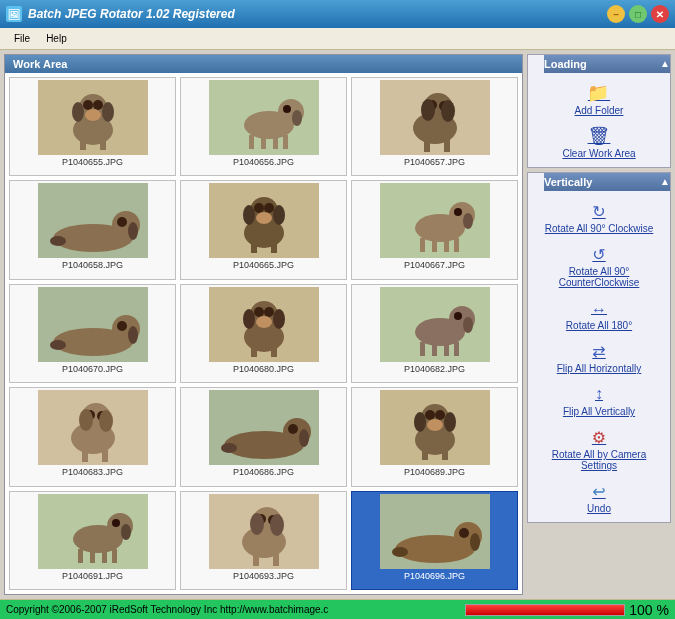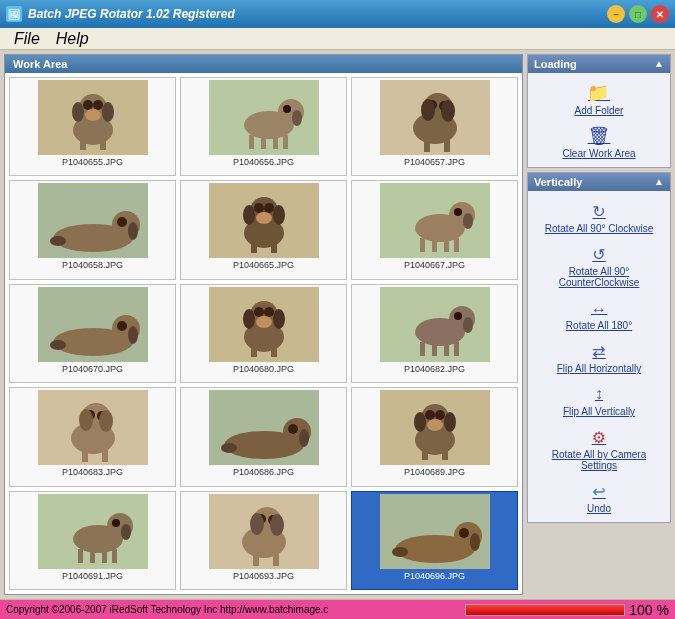--- a/index.html
+++ b/index.html
@@ -60,22 +60,21 @@
       background: #f0ece0;
       height: 22px;
       display: flex;
       align-items: center;
       padding: 0 6px;
       border-bottom: 1px solid #c0b890;
     }
     .menu-item {
       padding: 2px 8px;
       cursor: pointer;
-      font-size: 16px;
-      font-style: italic;
+      font-size: 10px;
     }
 
     
     #main {
       display: flex;
       flex-direction: column;
       height: calc(619px - 28px - 22px);
     }
 
     
@@ -151,24 +150,25 @@
 
     .panel-section {
       border: 1px solid #a0a0b0;
       background: #f0f0f8;
     }
     .panel-section-header {
       background: linear-gradient(to bottom, #7090c0, #5070a0);
       color: white;
       font-weight: bold;
       font-size: 11px;
-      padding: 3px 6px;
+      padding: 3px 0;
       display: flex;
       align-items: flex-start;
       justify-content: space-between;
+      margin-left: 16px;
     }
     .panel-collapse-btn {
       cursor: pointer;
       font-size: 10px;
       color: white;
       border: none;
       background: none;
     }
     .panel-section-body {
       padding: 6px 4px;
@@ -195,21 +195,21 @@
       width: 24px;
       height: 24px;
       display: flex;
       align-items: center;
       justify-content: center;
       font-size: 18px;
     }
 
     
     #statusbar {
-      background: #ec4899;
+      background: #22c55e;
       height: 20px;
       border-top: 1px solid #c0b890;
       display: flex;
       align-items: center;
       padding: 0 6px;
       font-size: 10px;
     }
     #status-text { flex: 1; }
     #progress-container {
       width: 160px;

